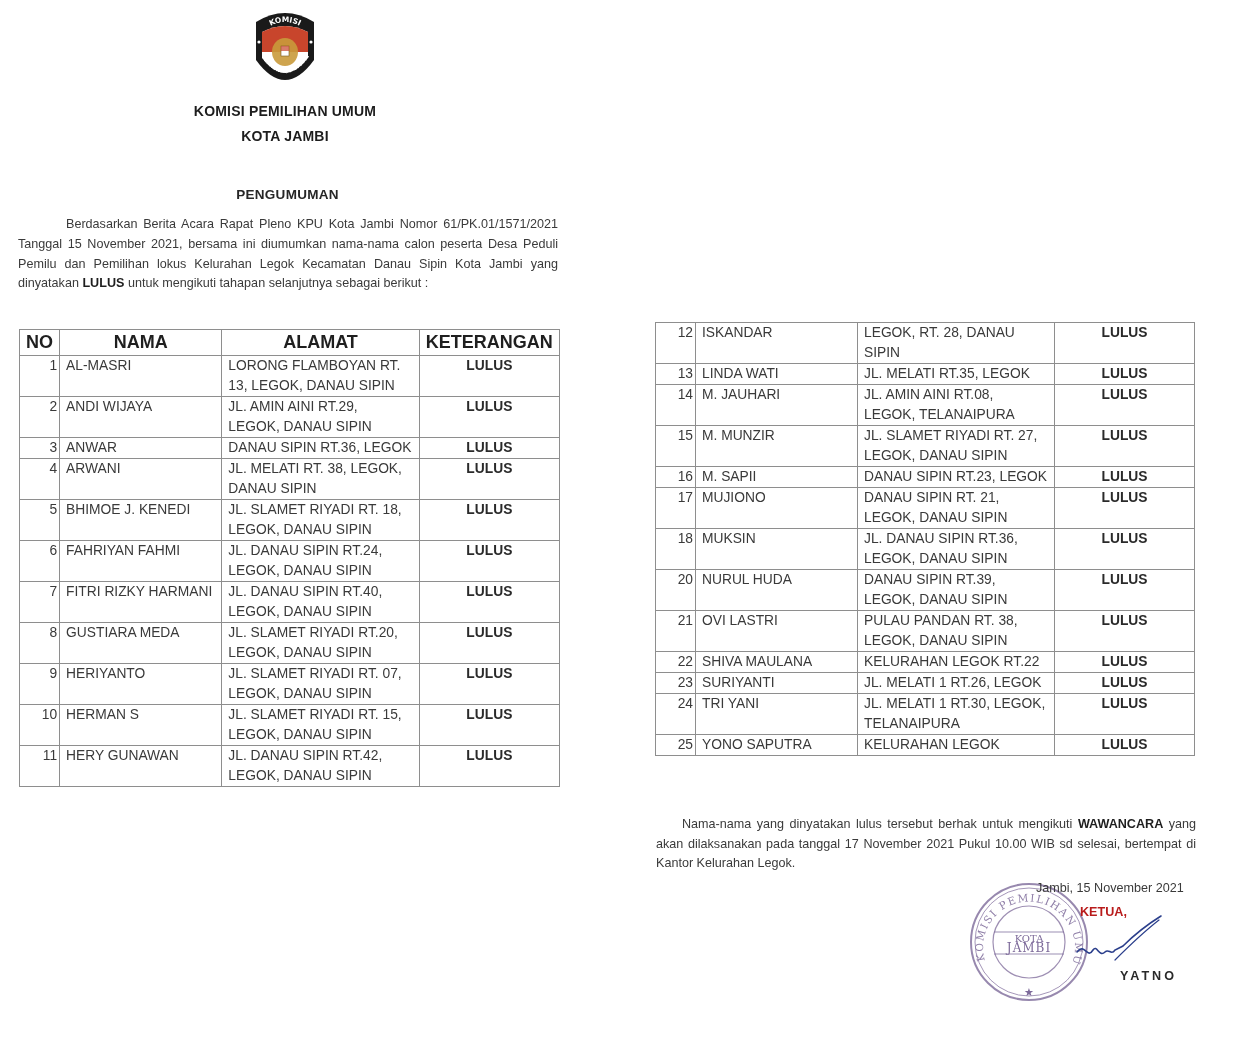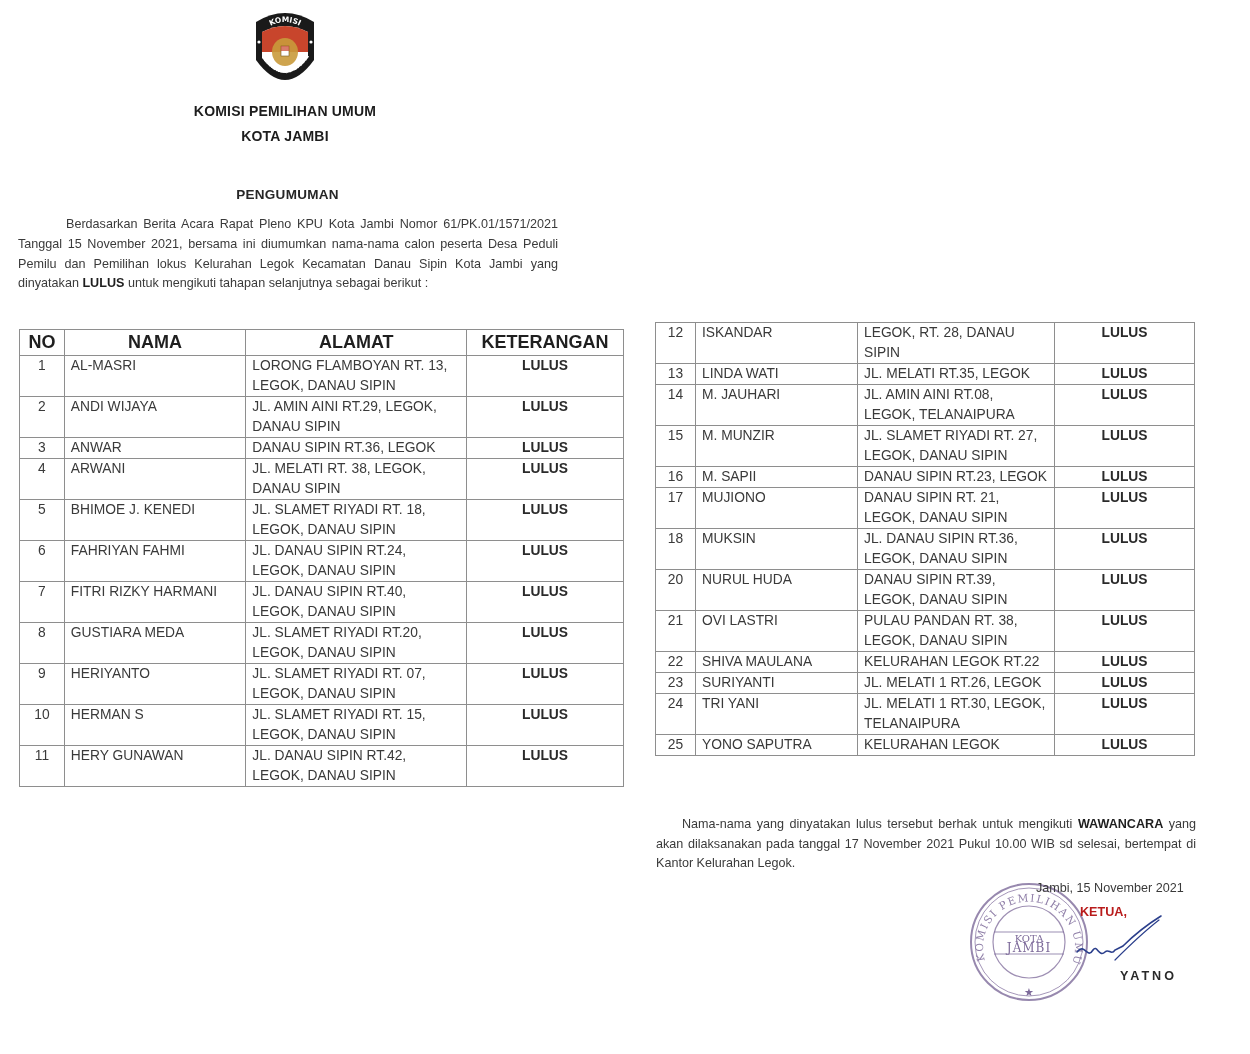--- a/index.html
+++ b/index.html
@@ -30,23 +30,23 @@
       font-size: 13.8px; color: #3a3a3a;
     }
     table.roster td, table.roster th {
       border: 1px solid #8e8e8e; vertical-align: top; padding: 0 6px;
       line-height: 20px; text-align: left;
     }
     table.roster th {
       font-size: 18px; font-weight: bold; text-align: center; color: #1f1f1f;
       line-height: 25px; padding: 0 4px;
     }
-    table.roster td.no { text-align: center; padding: 0 2px; }
+    table.roster td.no { text-align: right; padding: 0 2px; }
     table.roster td.ket { text-align: center; font-weight: bold; color: #2a2a2a; }
-    #table-left { left: 19px; top: 329px; width: 605px; }
+    #table-left { left: 19px; top: 329px; width: 541px; }
     #table-right { left: 655px; top: 322px; width: 540px; }
     .c-no { width: 40px; } .c-nama { width: 162px; } .c-alamat { width: 197px; } .c-ket { width: 140px; }
 
     .closing {
       position: absolute; left: 656px; top: 815px; width: 540px;
       font-size: 12.6px; line-height: 19.5px; text-align: justify; color: #3a3a3a;
     }
     .closing .indent { display: inline-block; width: 26px; }
     .closing b { color: #1e1e1e; }
 

